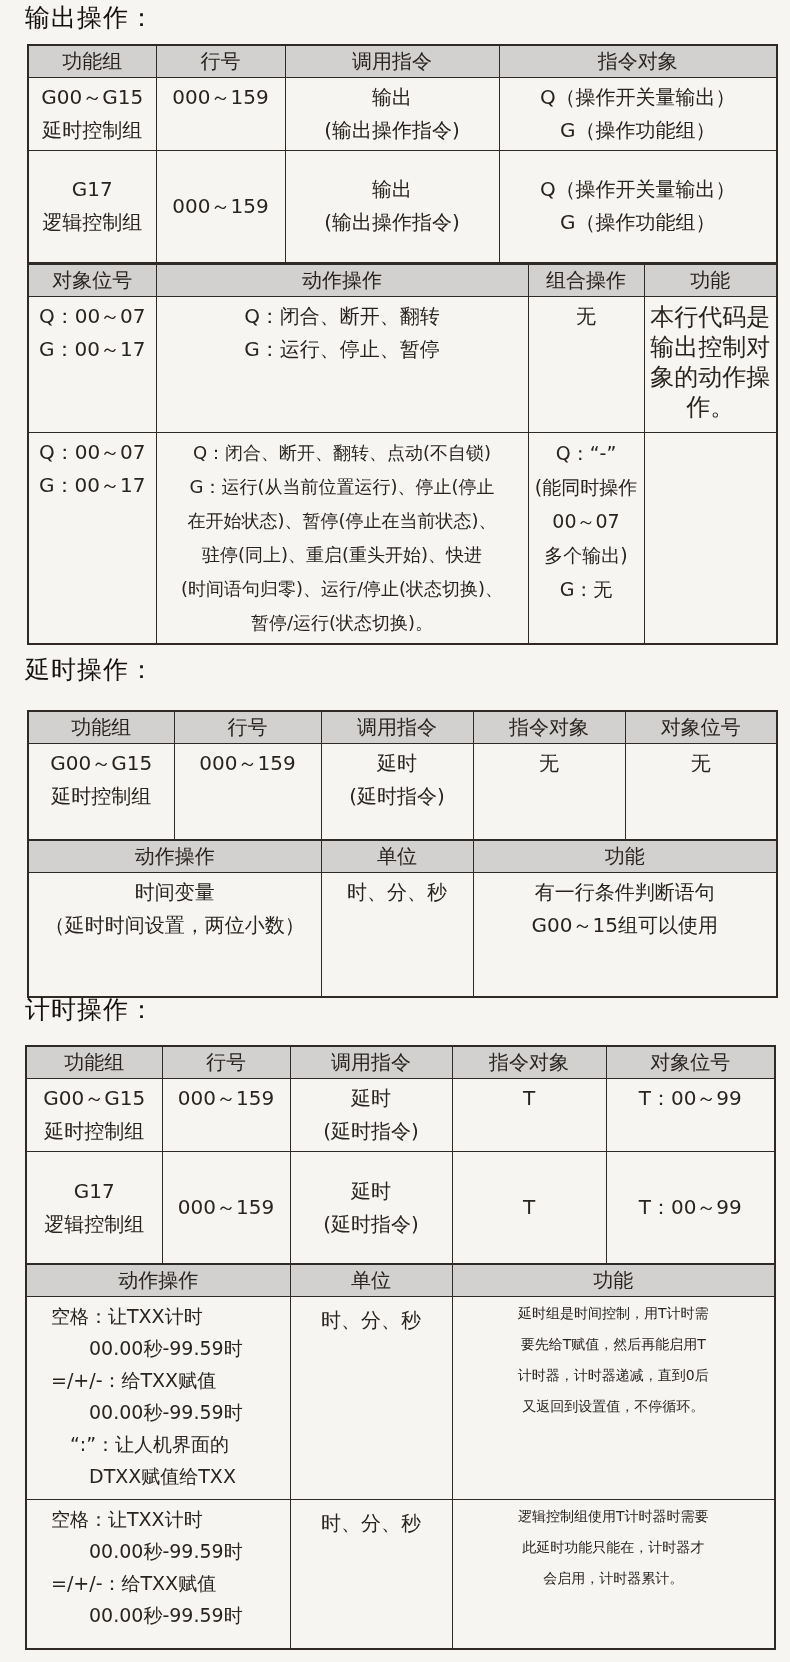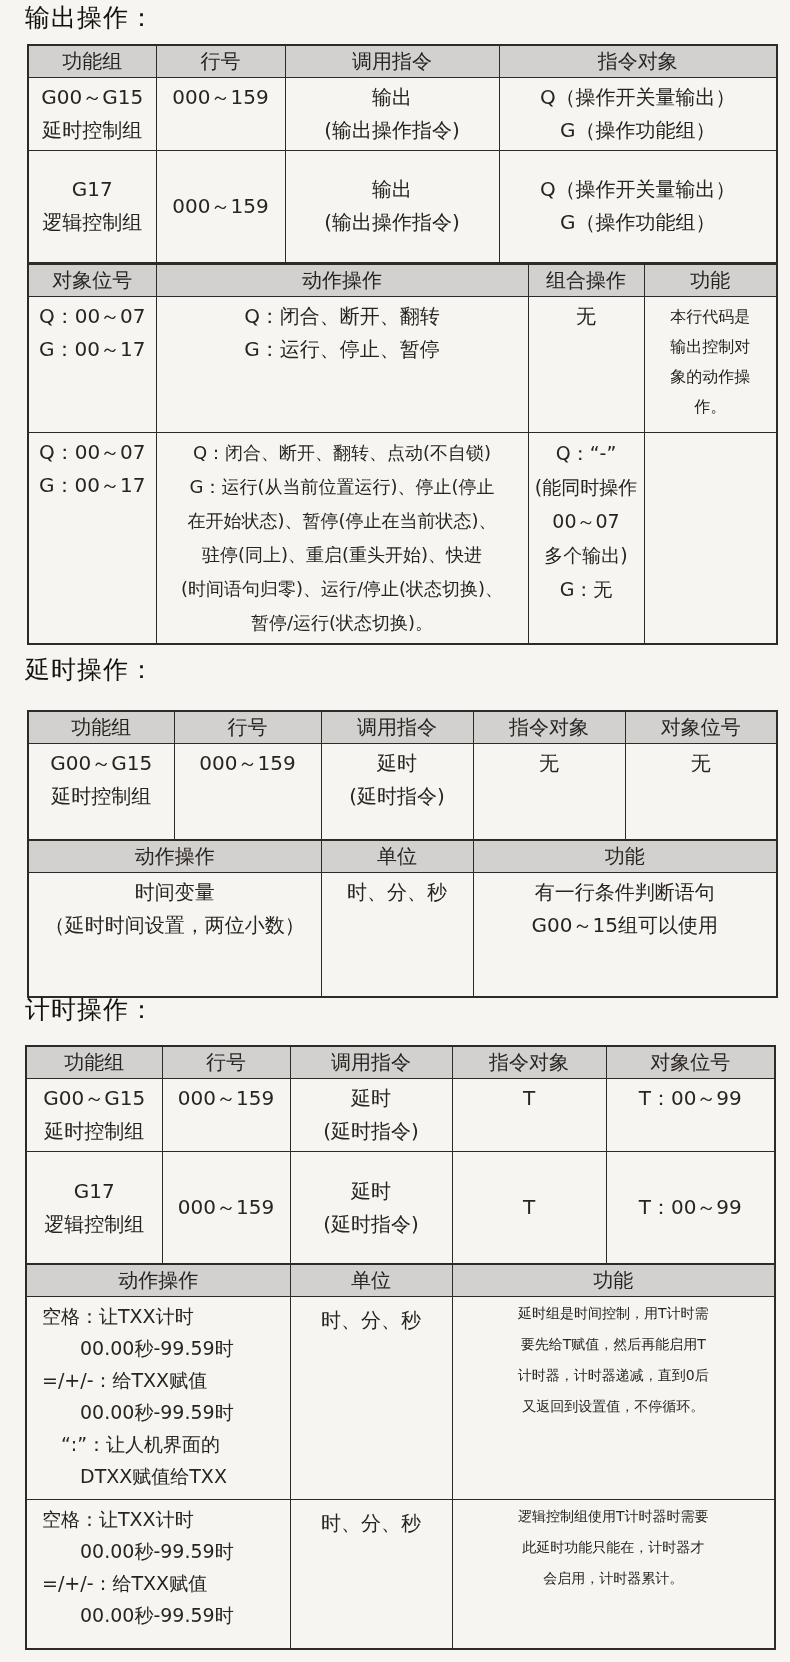--- a/index.html
+++ b/index.html
@@ -26,22 +26,22 @@
   }
   .tbl th{
     background:var(--hdr);
     font-weight:normal;
     line-height:26px;
     padding-top:2px;
   }
   .vm td{vertical-align:middle;}
   td.small{font-size:18px;line-height:34px;padding-left:1px;padding-right:1px;}
   td.combo{font-size:19px;line-height:34px;}
-  td.func4{font-size:16px;line-height:30px;padding-top:5px;}
-  td.lleft{text-align:left;font-size:19px;line-height:32px;padding-left:15px;margin-top:32px;}
+  td.func4{font-size:24px;line-height:30px;padding-top:5px;}
+  td.lleft{text-align:left;font-size:19px;line-height:32px;padding-left:24px;margin-top:32px;}
   td.fpara{font-size:14px;line-height:31px;padding-top:1px;}
   td.unit{font-size:20px;line-height:30px;padding-top:8px;}
 </style>
 </head>
 <body>
 
 <div class="page">
 
   <div class="sec-title" style="top:1px;">输出操作：</div>
 

